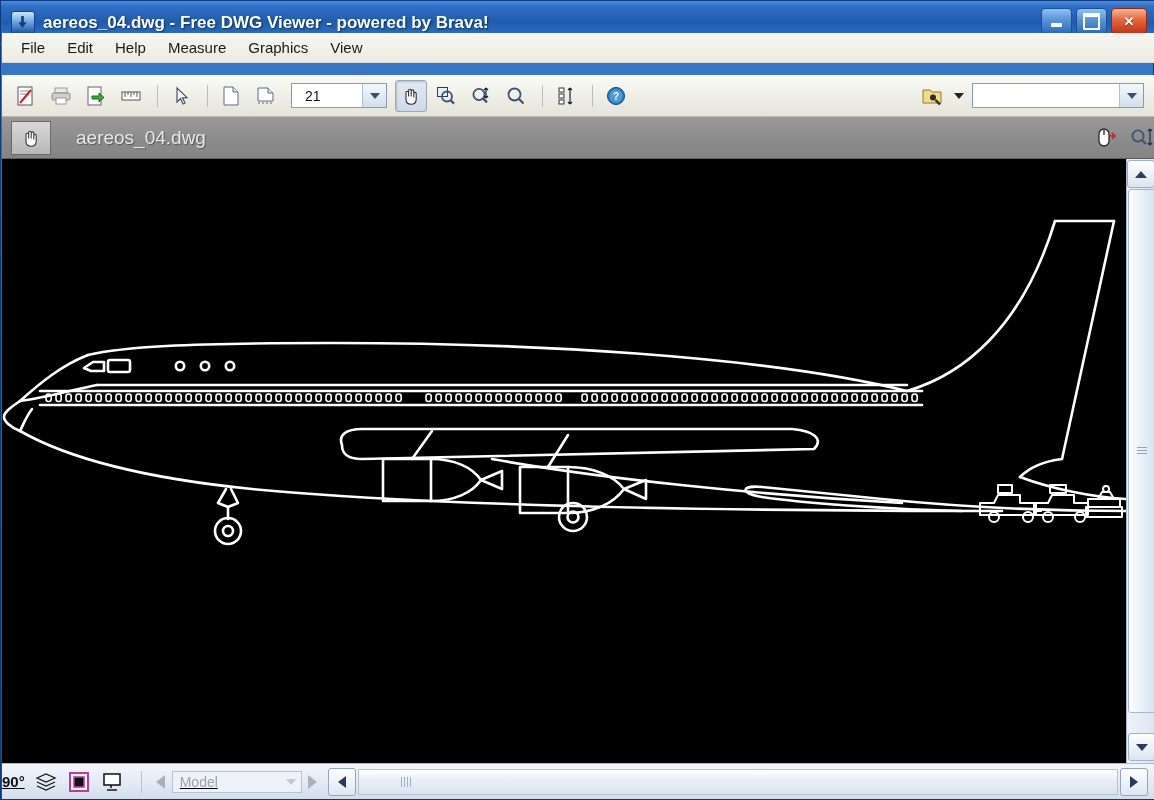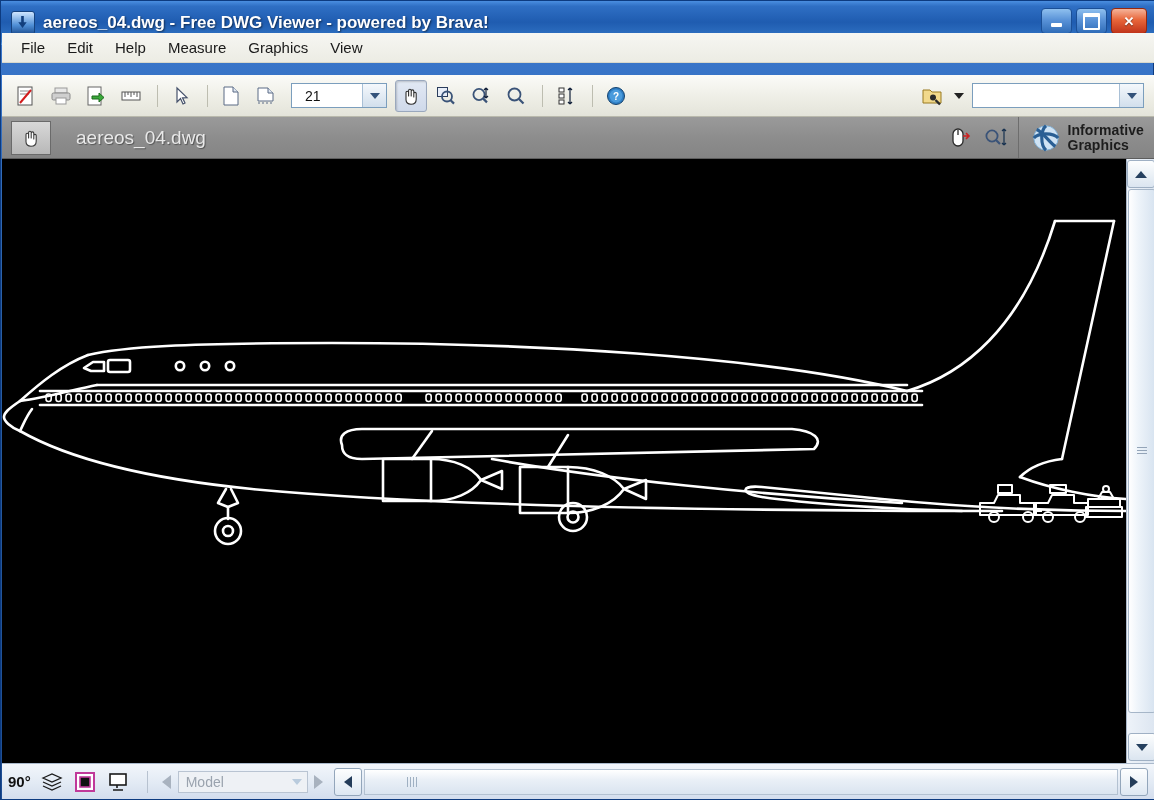--- a/index.html
+++ b/index.html
@@ -140,22 +140,23 @@
     background:linear-gradient(90deg,#ffffff 0%,#eef4fa 35%,#d7e3f0 100%);
     border:1px solid #a6b6c8;border-radius:3px;
     display:flex;align-items:center;justify-content:center;
   }
   .grip-h{width:10px;height:8px;
     background:repeating-linear-gradient(180deg,#93a4b8 0 1px,transparent 1px 3px);}
   
   .statusbar{
     position:absolute;left:1px;top:762px;width:1152px;height:36px;
     background:linear-gradient(180deg,#f2f6fb 0%,#e2eaf4 55%,#d3dded 100%);
-    display:flex;align-items:center;box-sizing:border-box;padding-left:6px;
+    display:flex;align-items:center;box-sizing:border-box;padding-left:0;
     border-top:1px solid #aab9cb;
+    text-decoration:underline;
   }
   .st-item{display:flex;align-items:center;justify-content:center;margin-right:9px;flex:none;}
   .deg{font-size:15px;font-weight:bold;color:#101010;}
   .nav-btn{width:22px;height:24px;display:flex;align-items:center;justify-content:center;flex:none;}
   .tri-l{width:0;height:0;border-top:7px solid transparent;border-bottom:7px solid transparent;border-right:9px solid #a8b2bf;}
   .tri-r{width:0;height:0;border-top:7px solid transparent;border-bottom:7px solid transparent;border-left:9px solid #a8b2bf;}
   .model-combo{
     width:130px;height:22px;border:1px solid #b9c4d2;background:#eef1f5;
     display:flex;align-items:center;box-sizing:border-box;flex:none;gap:16px;
   }
@@ -350,32 +351,20 @@
         <svg width="34" height="26" viewBox="0 0 34 26">
           <path d="M5 9a5 5 0 0 1 10 0v7a5 5 0 0 1-10 0z" fill="#fff" stroke="#2a2a2a" stroke-width="1.3"></path>
           <path d="M10 5v5" stroke="#2a2a2a" stroke-width="1.3"></path>
           <path d="M15 11h5M18 8l3 3-3 3" stroke="#cc2222" stroke-width="1.6" fill="none"></path>
         </svg>
         <svg width="26" height="26" viewBox="0 0 26 26">
           <circle cx="10" cy="11" r="5.6" fill="none" stroke="#3a5378" stroke-width="1.8"></circle>
           <path d="M14 15 L18 19" stroke="#3a5378" stroke-width="2.2"></path>
           <path d="M22 4v16M22 4l-2 2M22 4l2 2M22 20l-2-2M22 20l2-2" stroke="#17314f" stroke-width="1.2"></path>
         </svg>
-      </div>
-      <div class="logo-box">
-        <svg class="logo-mark" viewBox="0 0 32 32">
-          <circle cx="16" cy="16" r="13" fill="#cfe3f4"></circle>
-          <circle cx="16" cy="16" r="13" fill="none" stroke="#7fb0d8"></circle>
-          <path d="M16 3c-6 5-6 21 0 26M3 16c5-6 21-6 26 0" stroke="#2a5f94" stroke-width="3.4" fill="none"></path>
-          <path d="M6 7c6 2 14 14 20 18" stroke="#2a5f94" stroke-width="3.4" fill="none"></path>
-        </svg>
-        <div class="logo-txt">
-          <div>Informative</div>
-          <div>Graphics</div>
-        </div>
       </div>
     </div>
   </div>
 
   <div class="canvas-wrap">
     <div class="canvas">
       <svg width="1124" height="604" viewBox="0 0 1124 604">
         <g fill="none" stroke="#ffffff" stroke-width="2.6" stroke-linejoin="round" stroke-linecap="round">
 
           <path d="M86 196 C 120 188, 180 184, 330 184 C 520 184, 760 196, 905 232"></path>

